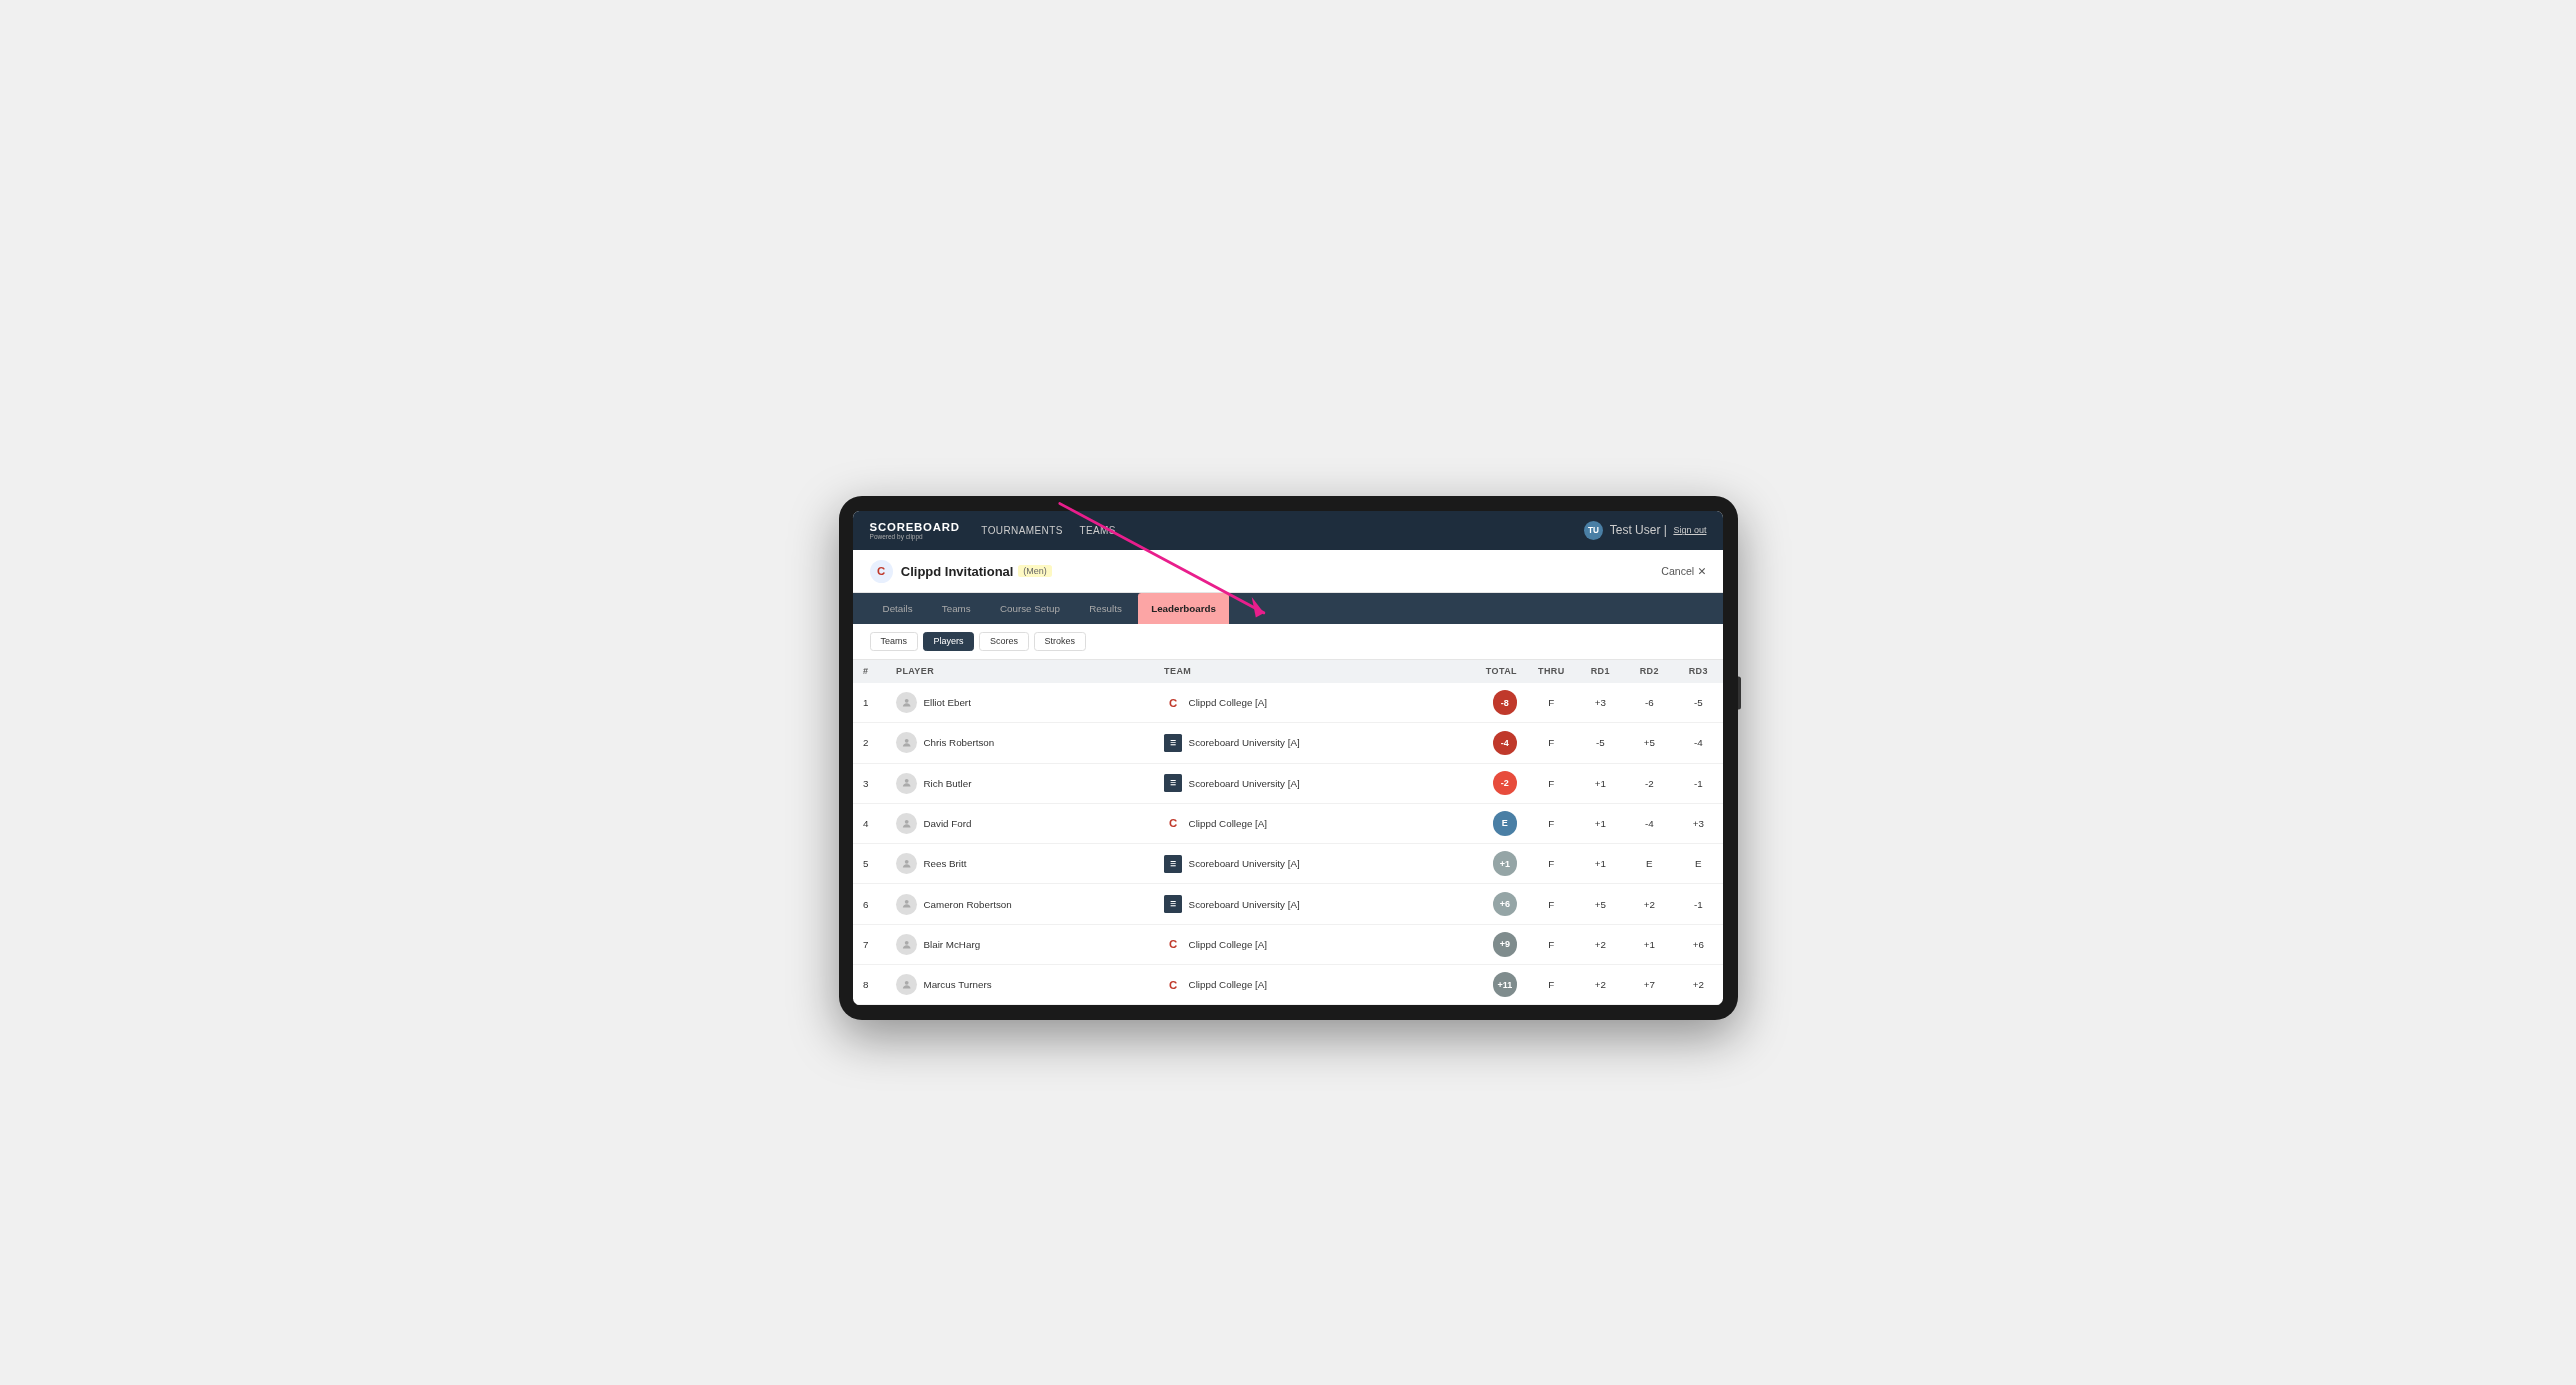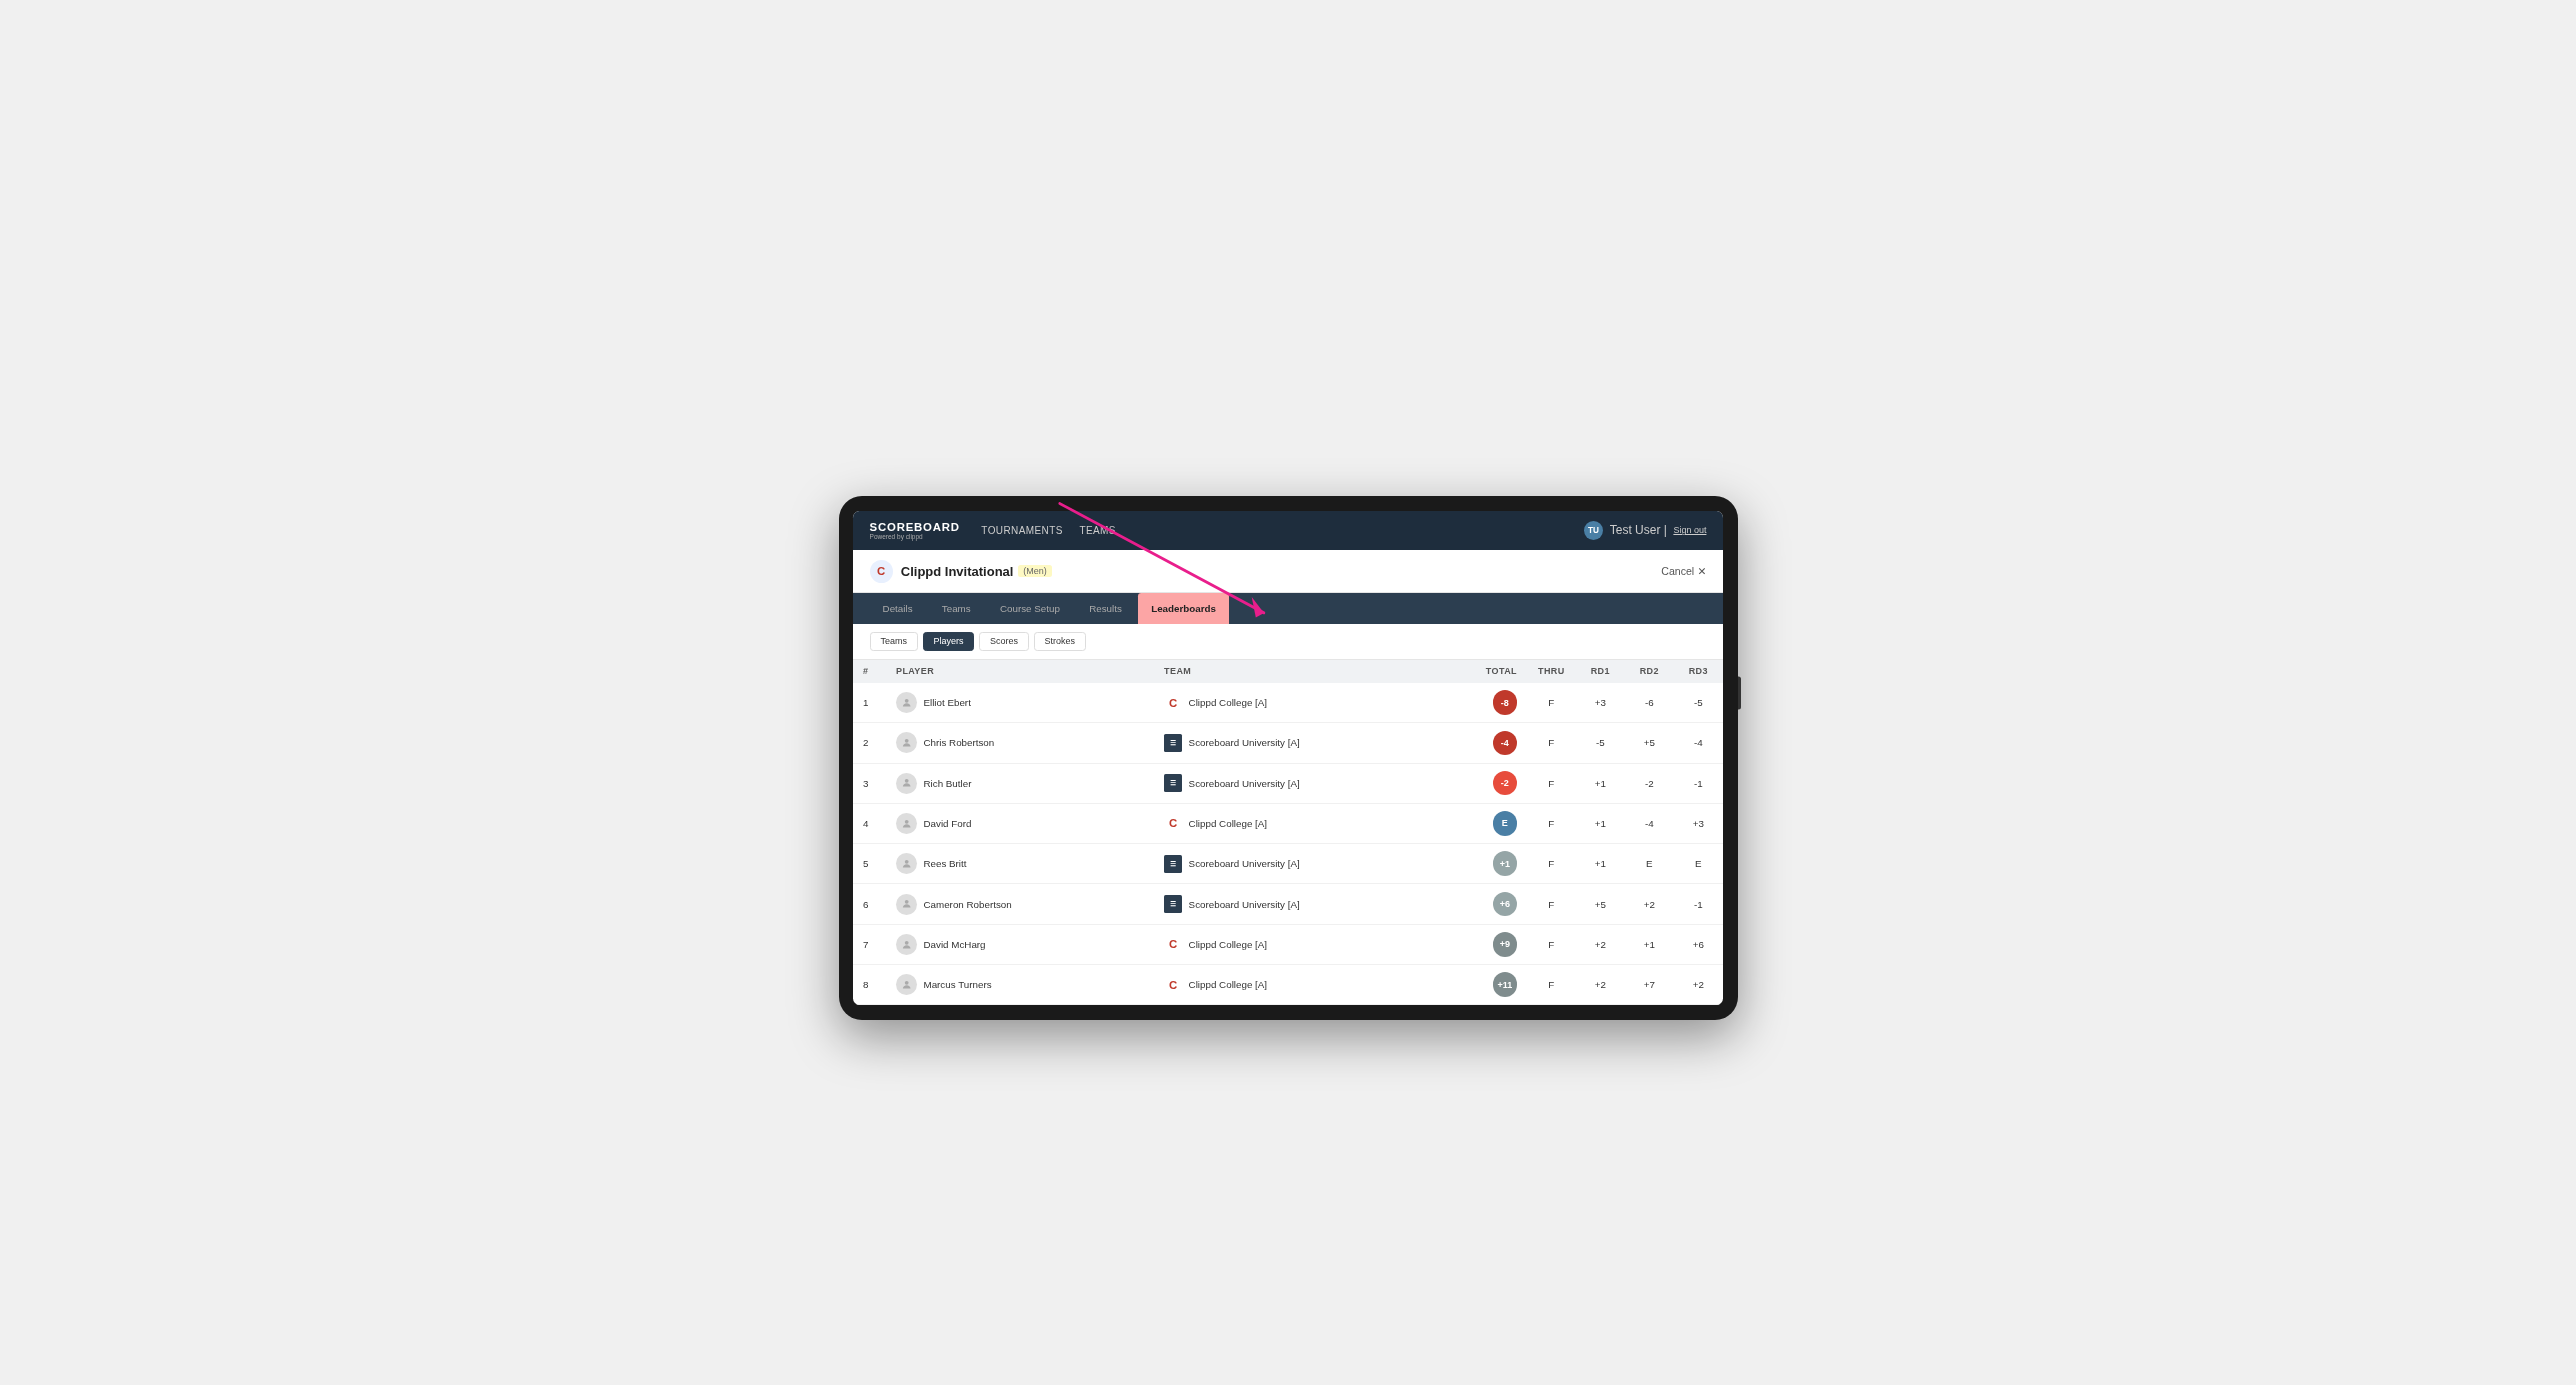--- a/index.html
+++ b/index.html
@@ -566,21 +566,21 @@
             <tr>
               <td class="pos-num">7</td>
               <td>
                 <div class="player-cell">
                   <div class="player-avatar">
                     <svg width="11.4" height="11.4" viewBox="0 0 24 24" fill="#aaa">
                       <circle cx="12" cy="8" r="4"></circle>
                       <path d="M4 20c0-4 3.6-7 8-7s8 3 8 7"></path>
                     </svg>
                   </div>
-                  <span>David McHarg</span>
+                  <span>Blair McHarg</span>
                 </div>
               </td>
               <td>
                 <div class="team-cell">
                   <div class="team-logo clippd">C</div>
                   <span>Clippd College [A]</span>
                 </div>
               </td>
               <td class="right">
                 <div class="score-badge score-dark-gray" style="margin-left: auto;">+9</div>

